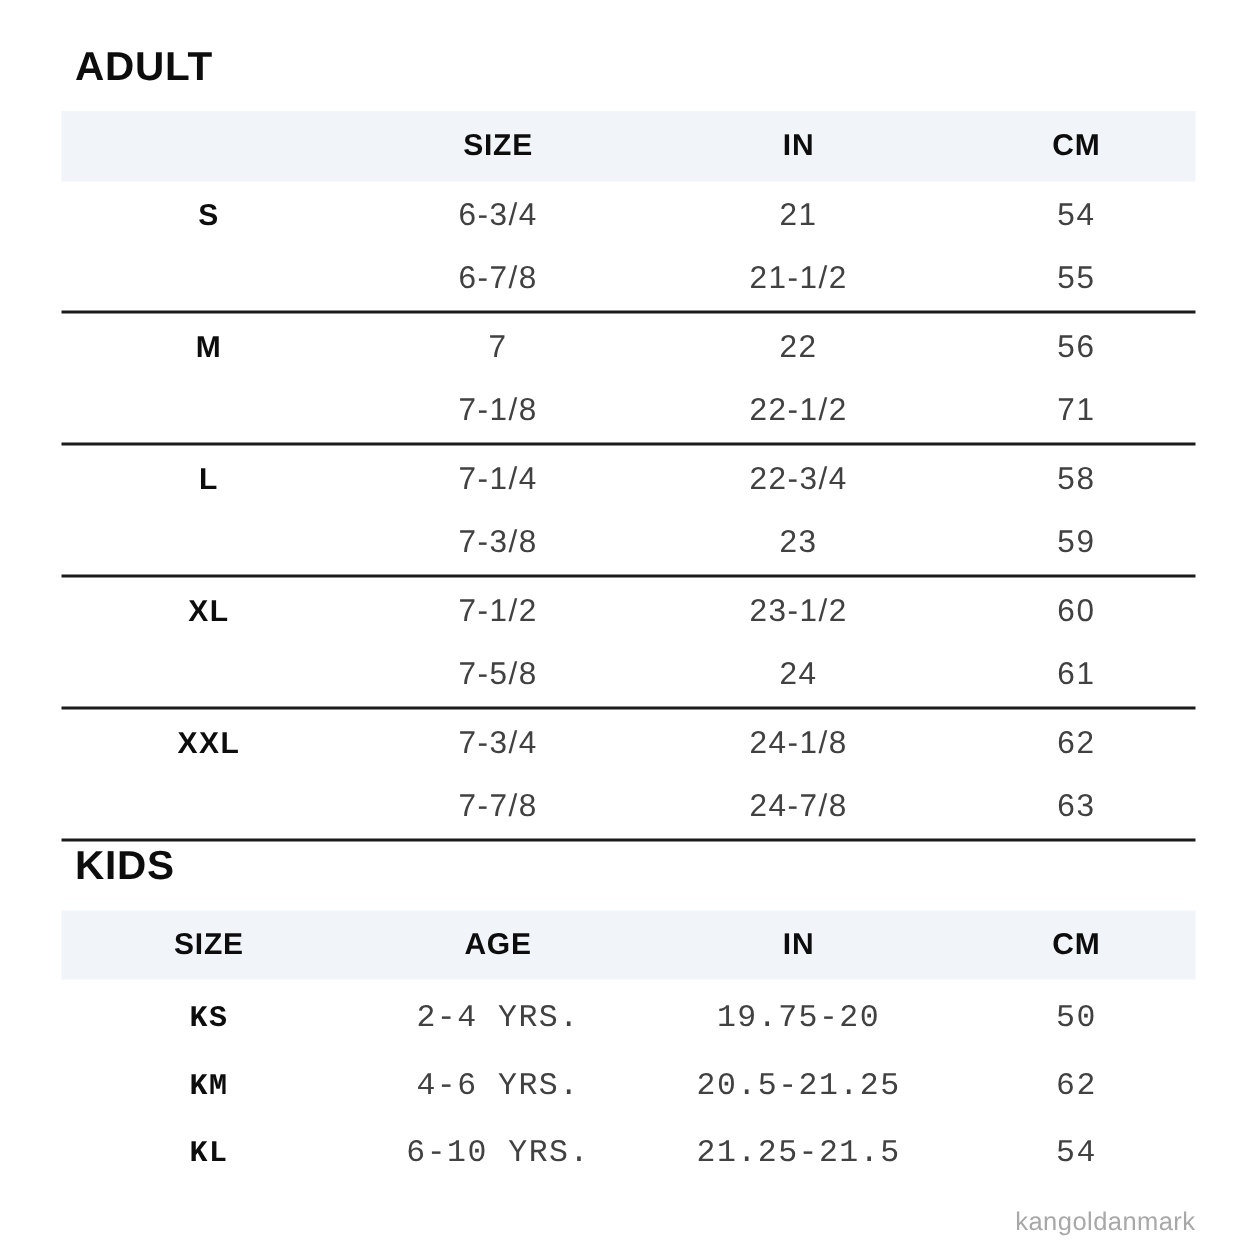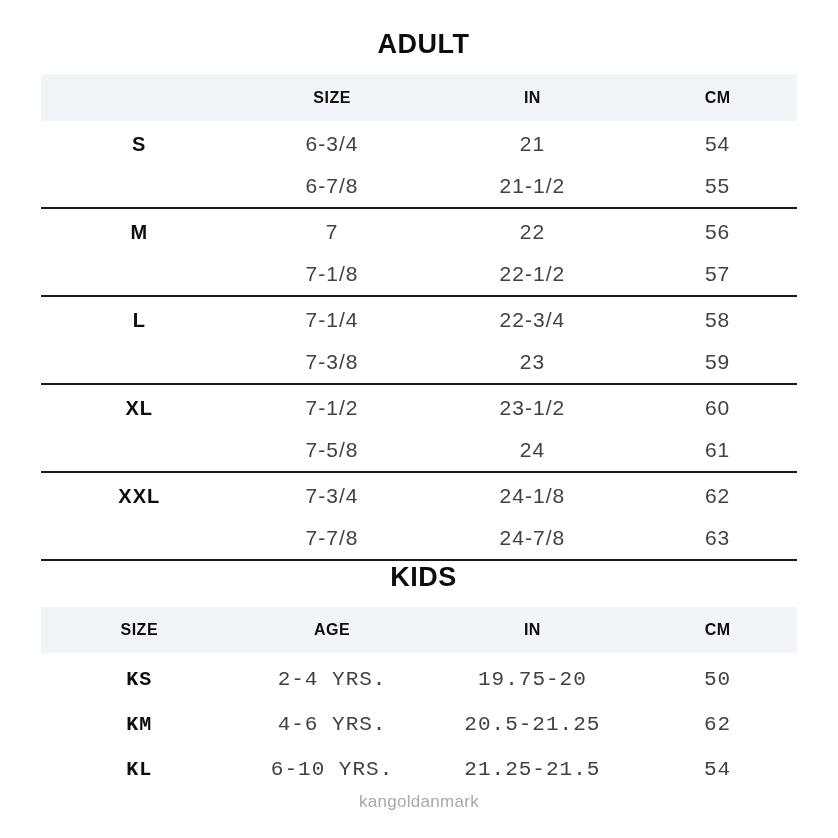--- a/index.html
+++ b/index.html
@@ -14,36 +14,35 @@
     padding: 28px 41px 0 41px;
   }
   .section-title {
     font-size: 27px;
     line-height: 32px;
     font-weight: 800;
     letter-spacing: 0.5px;
     color: #0d0d0d;
     padding-left: 9px;
     margin-bottom: 14px;
-    text-align: center;
   }
   .size-table { width: 100%; }
   .grid-row {
     display: grid;
     grid-template-columns: 26% 25% 28% 21%;
     align-items: center;
     text-align: center;
   }
   .header-band {
     height: 47px;
     background: #f1f4f9;
   }
   .header-band .cell {
     font-weight: 700;
-    font-size: 16px;
+    font-size: 20px;
     letter-spacing: 0.5px;
     color: #0d0d0d;
   }
   .kids .header-band { height: 46px; }
   .size-group {
     padding-top: 2px;
     border-bottom: 2px solid #1b1b1b;
   }
   .data-row { height: 42px; }
   .kids .data-row { height: 45px; font-family: Liberation Mono, monospace; }
@@ -55,22 +54,22 @@
     color: #414141;
   }
   .data-row .cell.size-label {
     font-size: 20px;
     font-weight: 700;
     letter-spacing: 1px;
     color: #0d0d0d;
   }
   .kids-section { }
   .watermark {
-    margin-top: 0;
-    text-align: center;
+    margin-top: 13px;
+    text-align: right;
     font-size: 17px;
     letter-spacing: 0.3px;
     color: #a8a8a8;
   }
 </style>
 </head>
 <body>
 
 <div class="page">
 
@@ -105,21 +104,21 @@
         <div class="grid-row data-row">
           <div class="cell size-label">M</div>
           <div class="cell">7</div>
           <div class="cell">22</div>
           <div class="cell">56</div>
         </div>
         <div class="grid-row data-row">
           <div class="cell size-label"></div>
           <div class="cell">7-1/8</div>
           <div class="cell">22-1/2</div>
-          <div class="cell">57</div>
+          <div class="cell">71</div>
         </div>
       </div>
 
       <div class="size-group">
         <div class="grid-row data-row">
           <div class="cell size-label">L</div>
           <div class="cell">7-1/4</div>
           <div class="cell">22-3/4</div>
           <div class="cell">58</div>
         </div>

